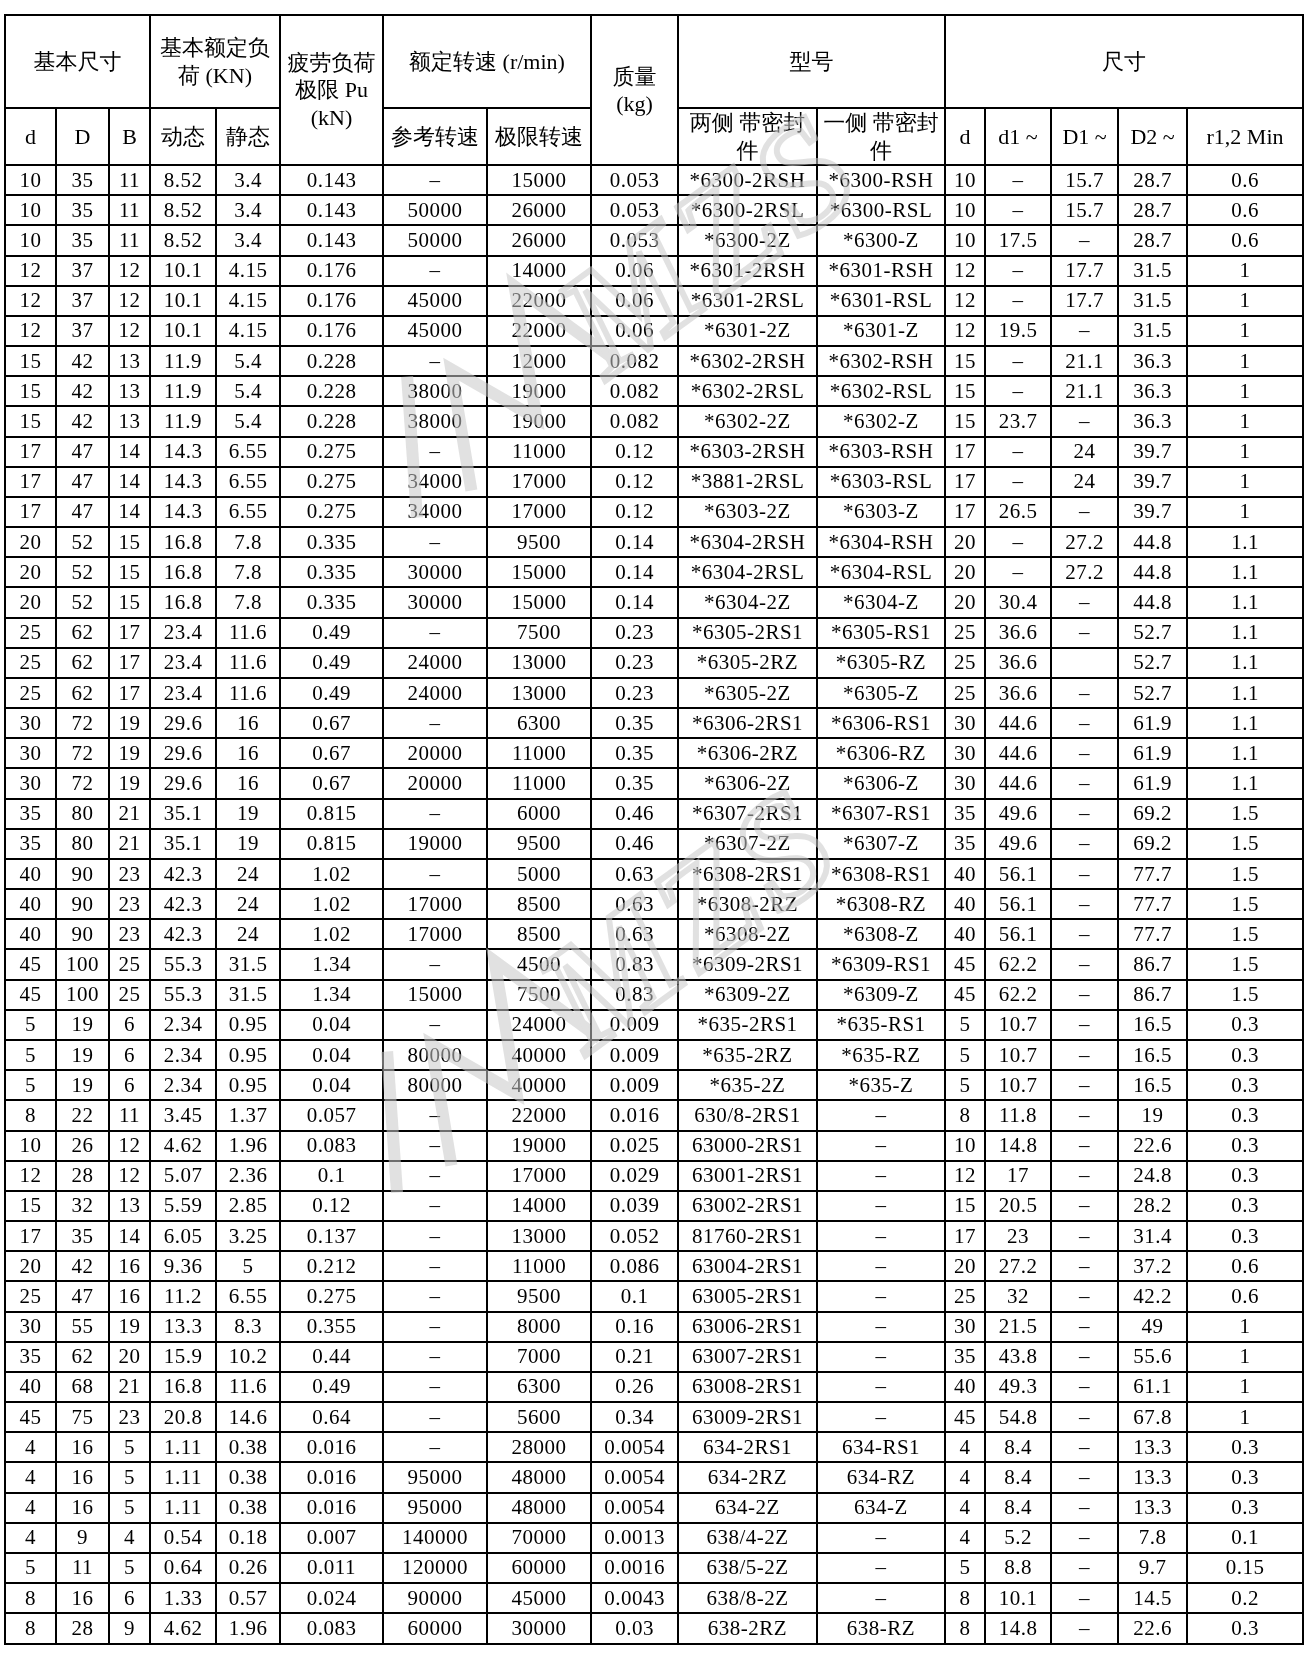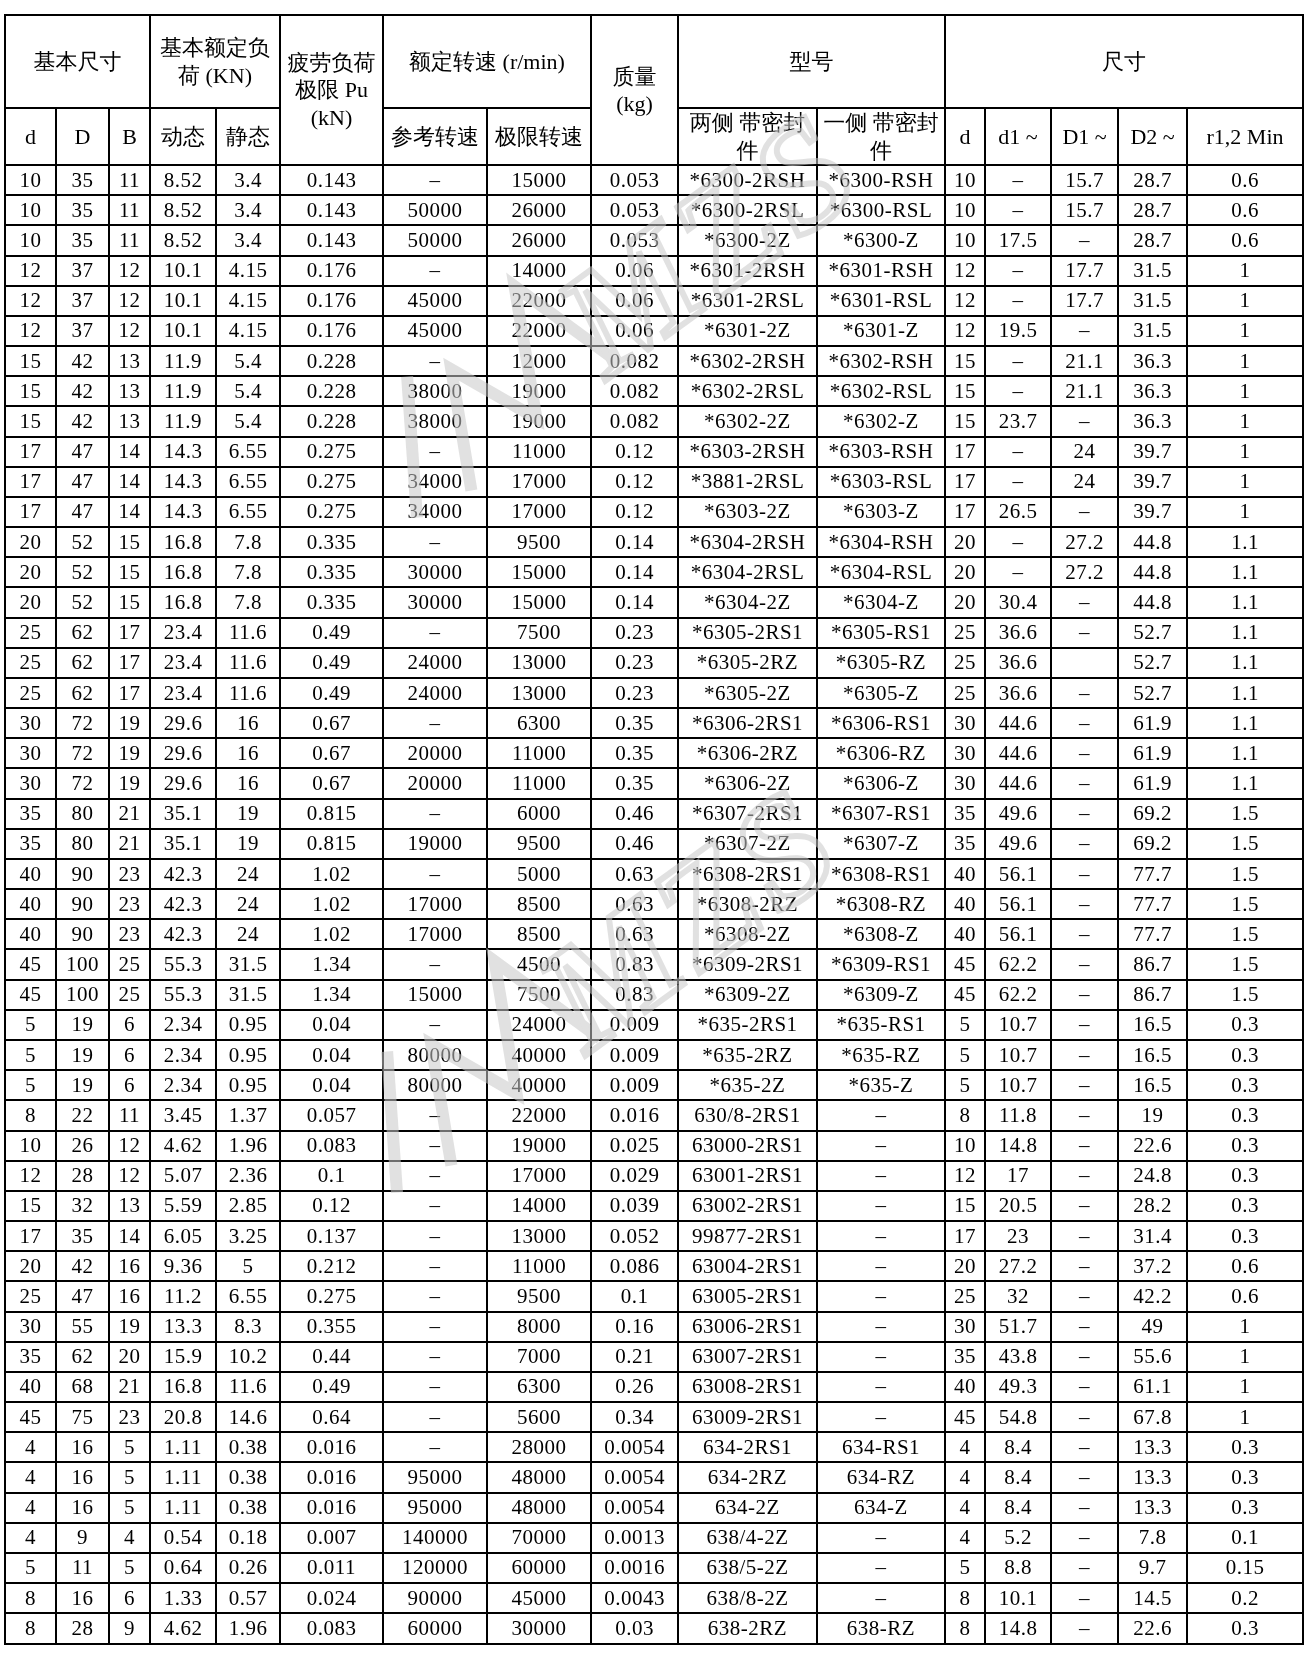--- a/index.html
+++ b/index.html
@@ -758,21 +758,21 @@
         <tr>
           <td>17</td>
           <td>35</td>
           <td>14</td>
           <td>6.05</td>
           <td>3.25</td>
           <td>0.137</td>
           <td>–</td>
           <td>13000</td>
           <td>0.052</td>
-          <td>99877-2RS1</td>
+          <td>81760-2RS1</td>
           <td>–</td>
           <td>17</td>
           <td>23</td>
           <td>–</td>
           <td>31.4</td>
           <td>0.3</td>
         </tr>
         <tr>
           <td>20</td>
           <td>42</td>
@@ -815,21 +815,21 @@
           <td>19</td>
           <td>13.3</td>
           <td>8.3</td>
           <td>0.355</td>
           <td>–</td>
           <td>8000</td>
           <td>0.16</td>
           <td>63006-2RS1</td>
           <td>–</td>
           <td>30</td>
-          <td>51.7</td>
+          <td>21.5</td>
           <td>–</td>
           <td>49</td>
           <td>1</td>
         </tr>
         <tr>
           <td>35</td>
           <td>62</td>
           <td>20</td>
           <td>15.9</td>
           <td>10.2</td>

